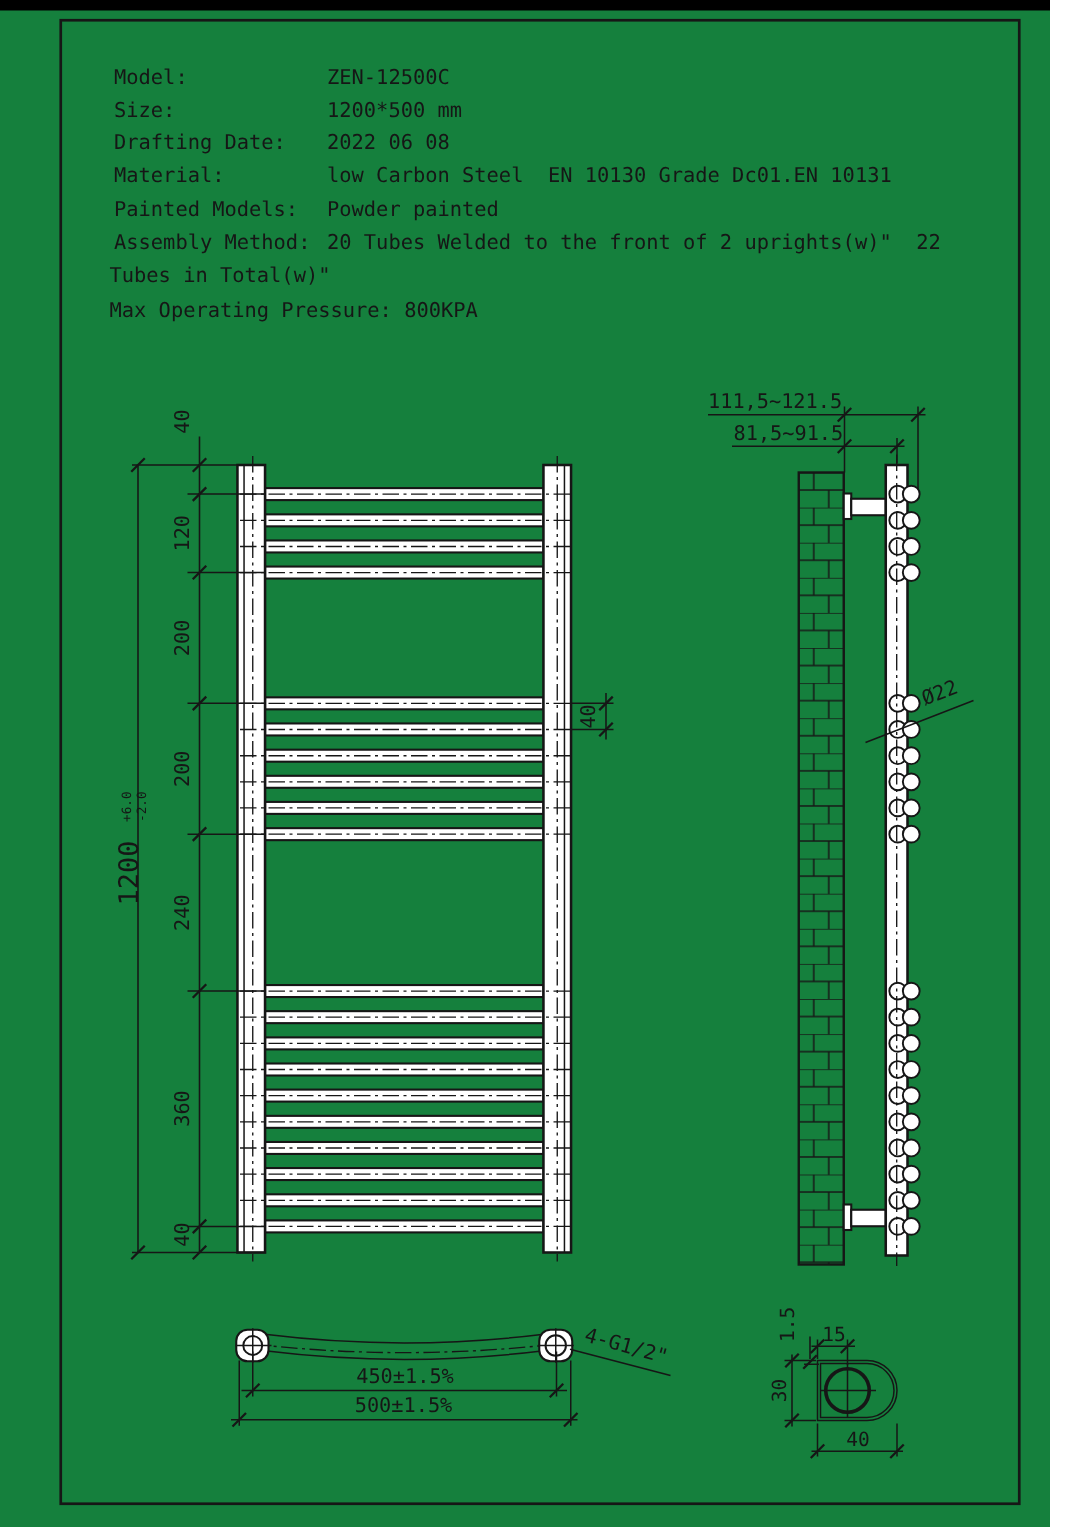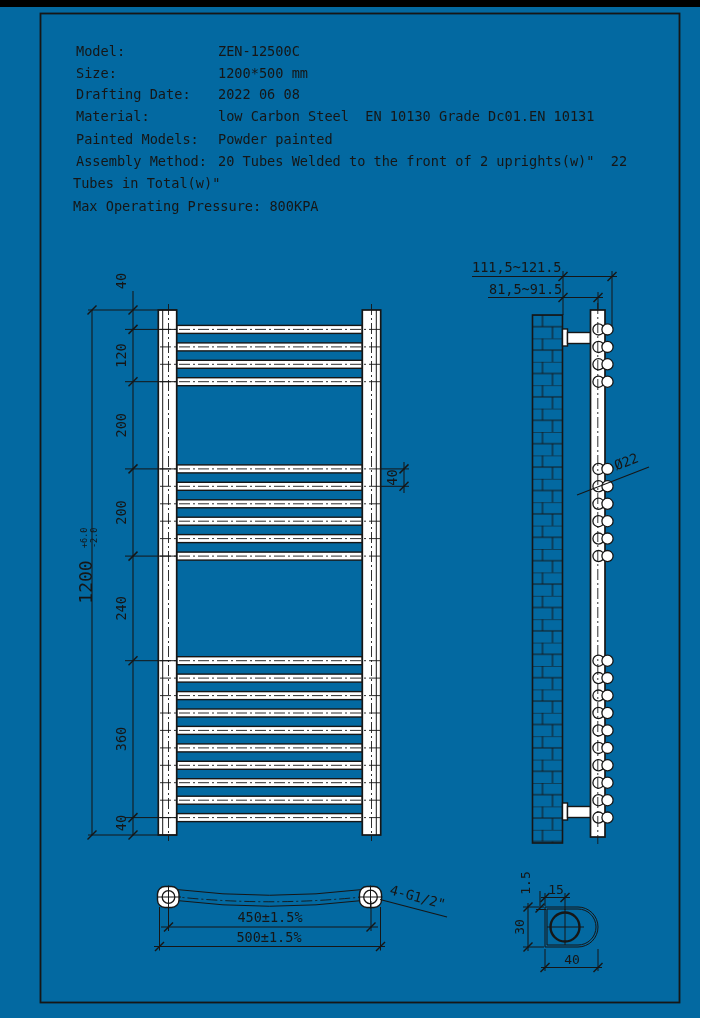--- a/index.html
+++ b/index.html
@@ -1,16 +1,16 @@
 <!DOCTYPE html>
 <html><head>
 <meta charset="utf-8">
 <style>
   html,body{margin:0;padding:0;background:#fff;}
-  #page{position:relative;width:700px;height:1018px;background:#0369a1;overflow:hidden;
+  #page{position:relative;width:700px;height:1018px;background:#15803d;overflow:hidden;
         font-family:"DejaVu Sans Mono",monospace;}
   svg{position:absolute;left:0;top:0;}
   text{font-family:"DejaVu Sans Mono",monospace;fill:#161616;}
   .spec{font-size:13.6px;letter-spacing:0;}
   .dim{font-size:13.5px;}
   .dimsm{font-size:13px;}
   .dimbig{font-size:18px;}
   .tol{font-size:8.5px;}
   .outline{fill:#ffffff;stroke:#161616;stroke-width:1.7;}
   .tube{fill:#ffffff;stroke:#161616;stroke-width:1.4;}

